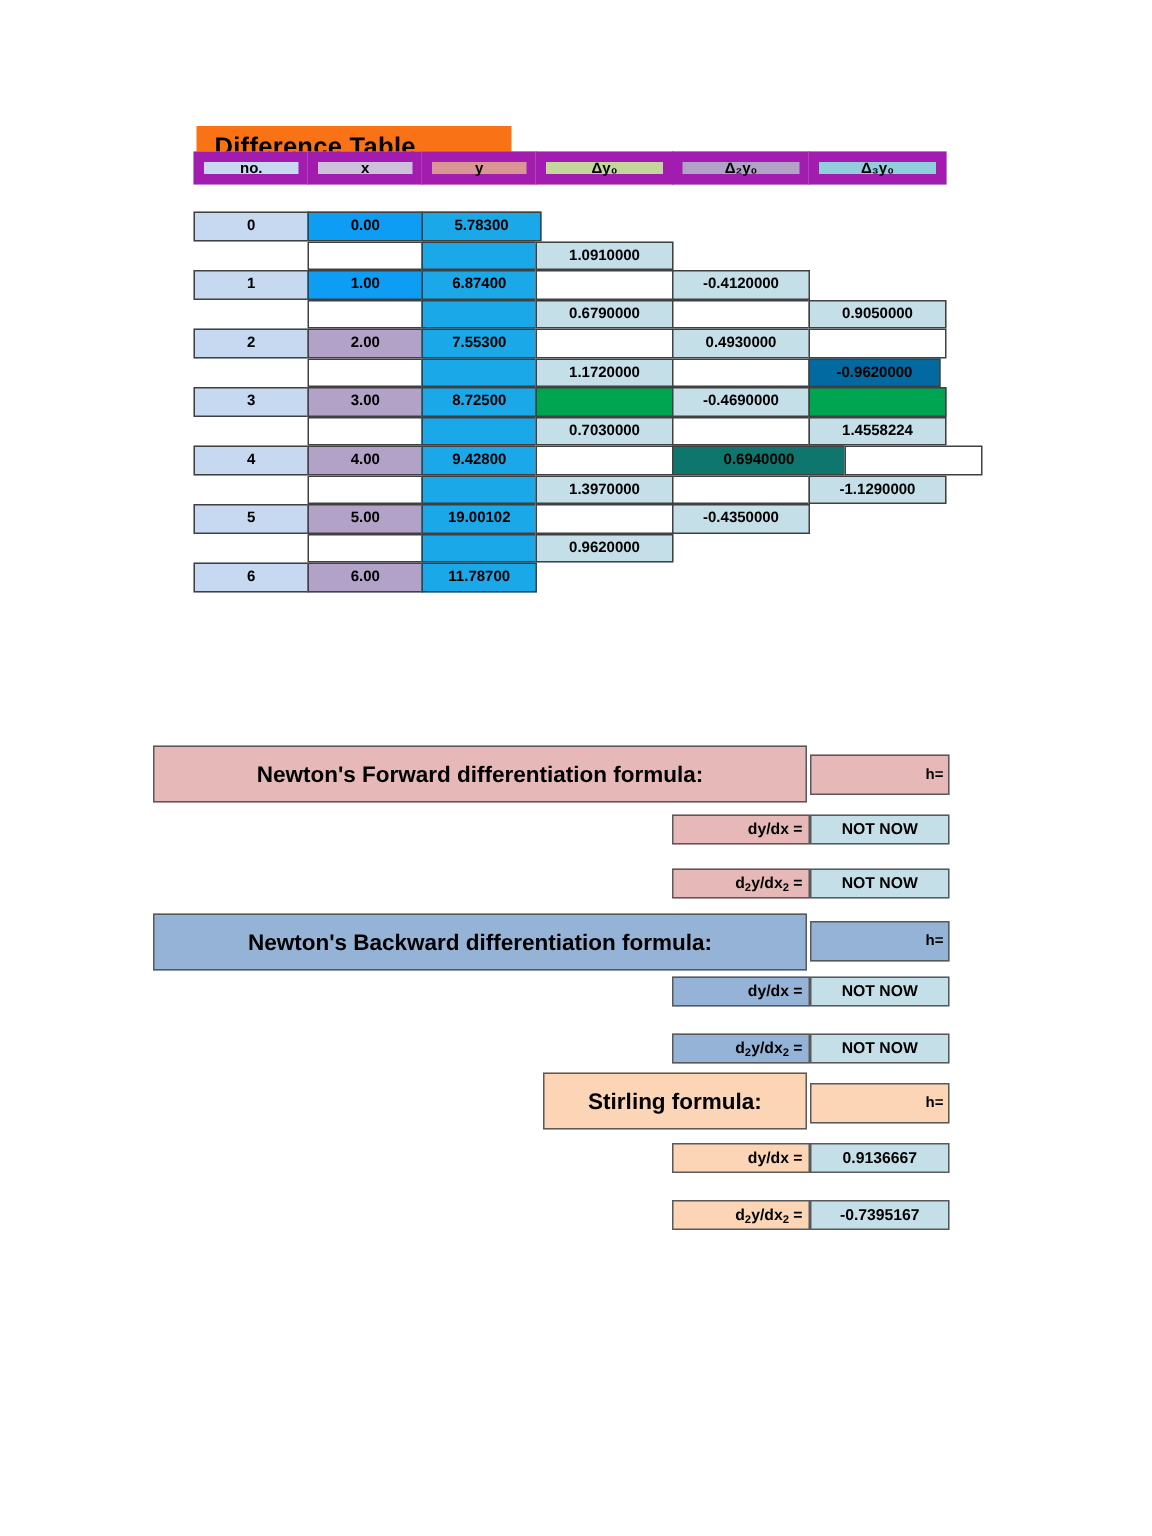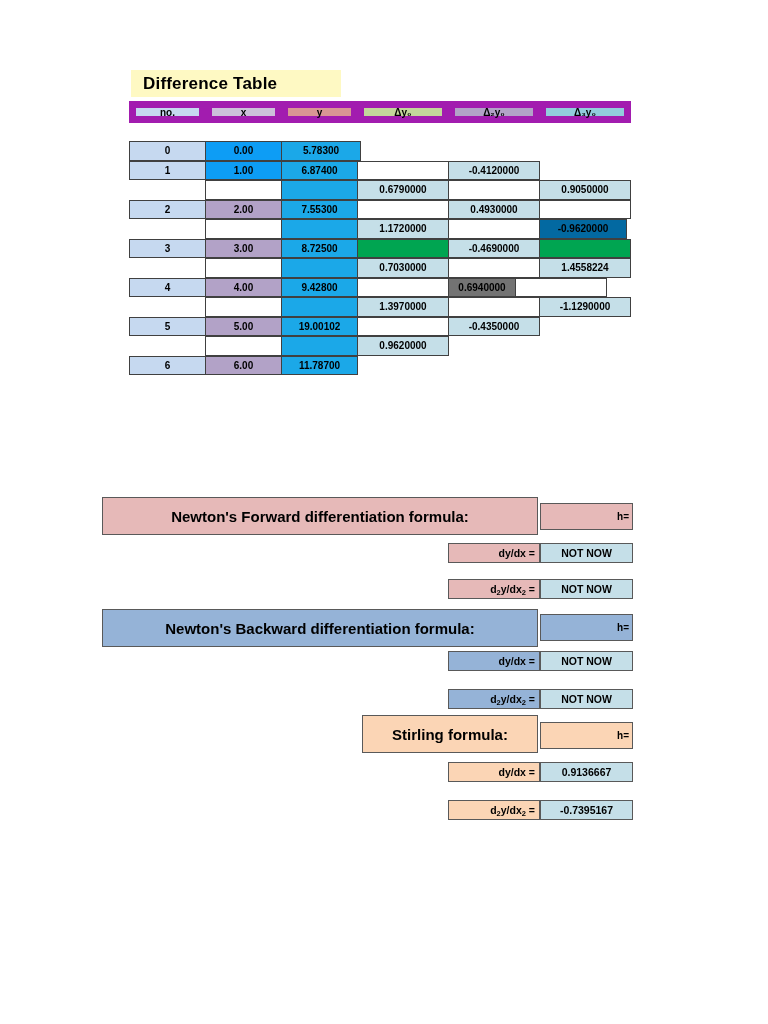--- a/index.html
+++ b/index.html
@@ -13,24 +13,24 @@
     position: relative;
     font-family: "Liberation Sans", sans-serif;
     color: #000000;
     overflow: hidden;
   }
 
   
   .title-box {
     position: absolute;
     left: 131px;
-    top: 70px;
+    top: 84px;
     width: 210px;
     height: 27px;
-    background: #fef9c3;
+    background: #f97316;
     display: flex;
     align-items: center;
     padding-left: 12px;
     box-sizing: border-box;
     font-size: 17px;
     font-weight: bold;
     letter-spacing: 0.2px;
   }
 
   
@@ -154,20 +154,28 @@
 <div class="body-grid" id="body-grid">
     <div class="row">
       <div class="cell bordered" style="width: 77px; background: rgb(198, 217, 240);">0</div>
       <div class="cell bordered" style="width: 77px; background: rgb(13, 157, 245);">0.00</div>
       <div class="cell bordered" style="width: 80px; background: rgb(27, 168, 232);">5.78300</div>
       <div class="cell blank" style="width: 92px;"></div>
       <div class="cell blank" style="width: 92px;"></div>
       <div class="cell blank" style="width: 92px;"></div>
     </div>
     <div class="row">
+      <div class="cell blank" style="width: 77px;"></div>
+      <div class="cell bordered" style="width: 77px; background: rgb(255, 255, 255);"></div>
+      <div class="cell bordered" style="width: 77px; background: rgb(27, 168, 232);"></div>
+      <div class="cell bordered" style="width: 92px; background: rgb(197, 223, 232);">1.0910000</div>
+      <div class="cell blank" style="width: 92px;"></div>
+      <div class="cell blank" style="width: 92px;"></div>
+    </div>
+    <div class="row">
       <div class="cell bordered" style="width: 77px; background: rgb(198, 217, 240);">1</div>
       <div class="cell bordered" style="width: 77px; background: rgb(13, 157, 245);">1.00</div>
       <div class="cell bordered" style="width: 77px; background: rgb(27, 168, 232);">6.87400</div>
       <div class="cell bordered" style="width: 92px; background: rgb(255, 255, 255);"></div>
       <div class="cell bordered" style="width: 92px; background: rgb(197, 223, 232);">-0.4120000</div>
       <div class="cell blank" style="width: 92px;"></div>
     </div>
     <div class="row">
       <div class="cell blank" style="width: 77px;"></div>
       <div class="cell bordered" style="width: 77px; background: rgb(255, 255, 255);"></div>
@@ -206,21 +214,21 @@
       <div class="cell bordered" style="width: 77px; background: rgb(27, 168, 232);"></div>
       <div class="cell bordered" style="width: 92px; background: rgb(197, 223, 232);">0.7030000</div>
       <div class="cell bordered" style="width: 92px; background: rgb(255, 255, 255);"></div>
       <div class="cell bordered" style="width: 92px; background: rgb(197, 223, 232);">1.4558224</div>
     </div>
     <div class="row">
       <div class="cell bordered" style="width: 77px; background: rgb(198, 217, 240);">4</div>
       <div class="cell bordered" style="width: 77px; background: rgb(178, 162, 199);">4.00</div>
       <div class="cell bordered" style="width: 77px; background: rgb(27, 168, 232);">9.42800</div>
       <div class="cell bordered" style="width: 92px; background: rgb(255, 255, 255);"></div>
-      <div class="cell bordered" style="width: 68px; background: #737373;">0.6940000</div>
+      <div class="cell bordered" style="width: 116px; background: #0f766e;">0.6940000</div>
       <div class="cell bordered" style="width: 92px; background: rgb(255, 255, 255);"></div>
     </div>
     <div class="row">
       <div class="cell blank" style="width: 77px;"></div>
       <div class="cell bordered" style="width: 77px; background: rgb(255, 255, 255);"></div>
       <div class="cell bordered" style="width: 77px; background: rgb(27, 168, 232);"></div>
       <div class="cell bordered" style="width: 92px; background: rgb(197, 223, 232);">1.3970000</div>
       <div class="cell bordered" style="width: 92px; background: rgb(255, 255, 255);"></div>
       <div class="cell bordered" style="width: 92px; background: rgb(197, 223, 232);">-1.1290000</div>
     </div>

